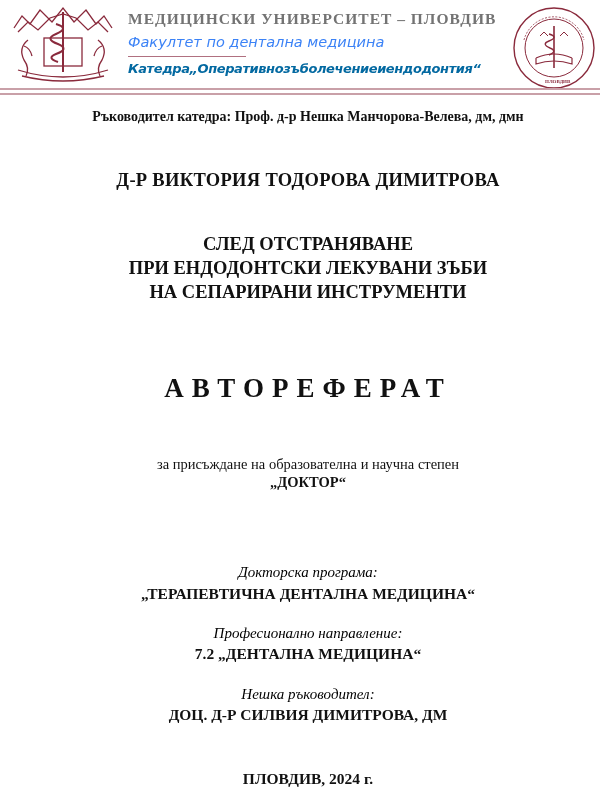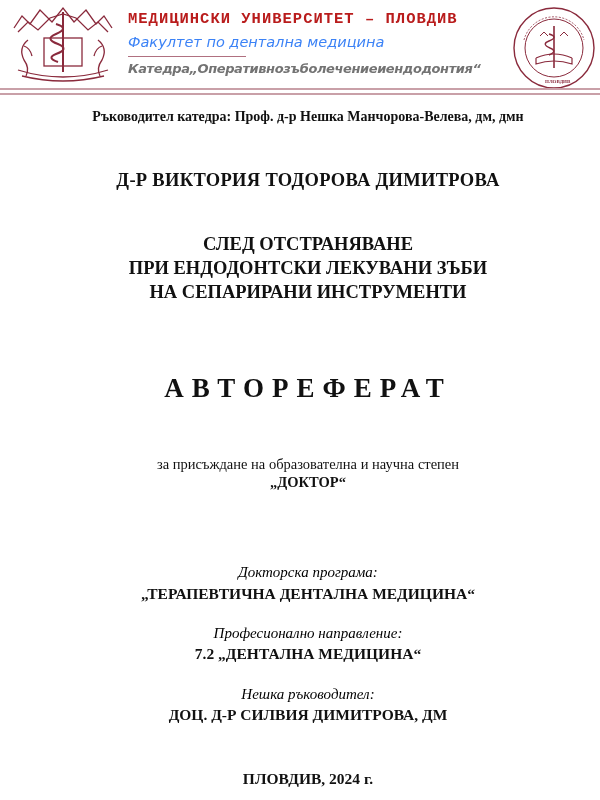--- a/index.html
+++ b/index.html
@@ -4,24 +4,24 @@
 <style>
   html, body { margin:0; padding:0; }
   body { width:600px; height:800px; background:#ffffff; position:relative; overflow:hidden;
          font-family:"Liberation Serif", serif; color:#111; }
   .abs { position:absolute; }
   .center { left:8px; width:600px; text-align:center; }
 
   
   .logo-left { left:8px; top:6px; width:110px; height:76px; }
   .logo-right { left:512px; top:6px; width:84px; height:84px; }
-  .uni { left:128px; top:10px; font-size:15.5px; font-weight:bold; color:#b91c1c; letter-spacing:1px; white-space:nowrap;font-family:Liberation Mono, monospace; }
+  .uni { left:128px; top:10px; font-size:15.5px; font-weight:bold; color:#737373; letter-spacing:1px; white-space:nowrap; }
   .fac { left:128px; top:34px; font-family:"DejaVu Sans", sans-serif; font-style:italic; font-size:14.5px; color:#3b82f6; white-space:nowrap; }
   .fac-line { left:128px; top:56px; width:118px; height:1px; background:#b07080; }
-  .kat { left:128px; top:61px; font-family:"DejaVu Sans", sans-serif; font-style:italic; font-weight:bold; font-size:13px; color:#737373; white-space:nowrap; letter-spacing:-0.4px; }
+  .kat { left:128px; top:61px; font-family:"DejaVu Sans", sans-serif; font-style:italic; font-weight:bold; font-size:13px; color:#0369a1; white-space:nowrap; letter-spacing:-0.4px; }
   .hr1 { left:0; top:88px; width:600px; height:2px; background:#c9a0a8; }
   .hr2 { left:0; top:93px; width:600px; height:2px; background:#c9a0a8; }
 
   .head-of { top:109px; font-size:14px; font-weight:bold; }
   .author { top:170px; font-size:18.5px; font-weight:bold; letter-spacing:0.3px; }
   .title { top:232px; font-size:18.5px; font-weight:bold; line-height:24px; }
   .doctype { top:373px; font-size:27px; font-weight:bold; letter-spacing:8px; }
   .desc { top:455px; font-size:14.5px; line-height:18px; }
   .desc .b { font-weight:bold; }
   .lbl { font-style:italic; font-size:15px; color:#000000; }

